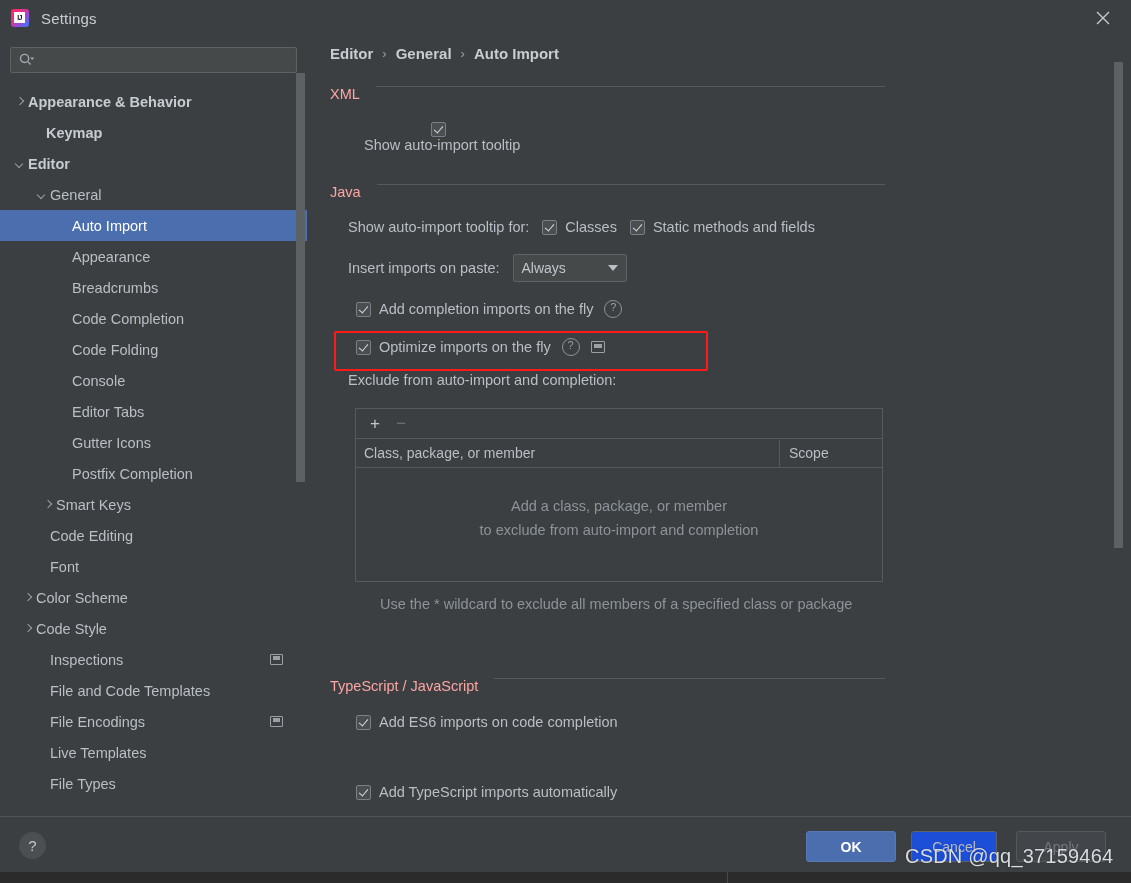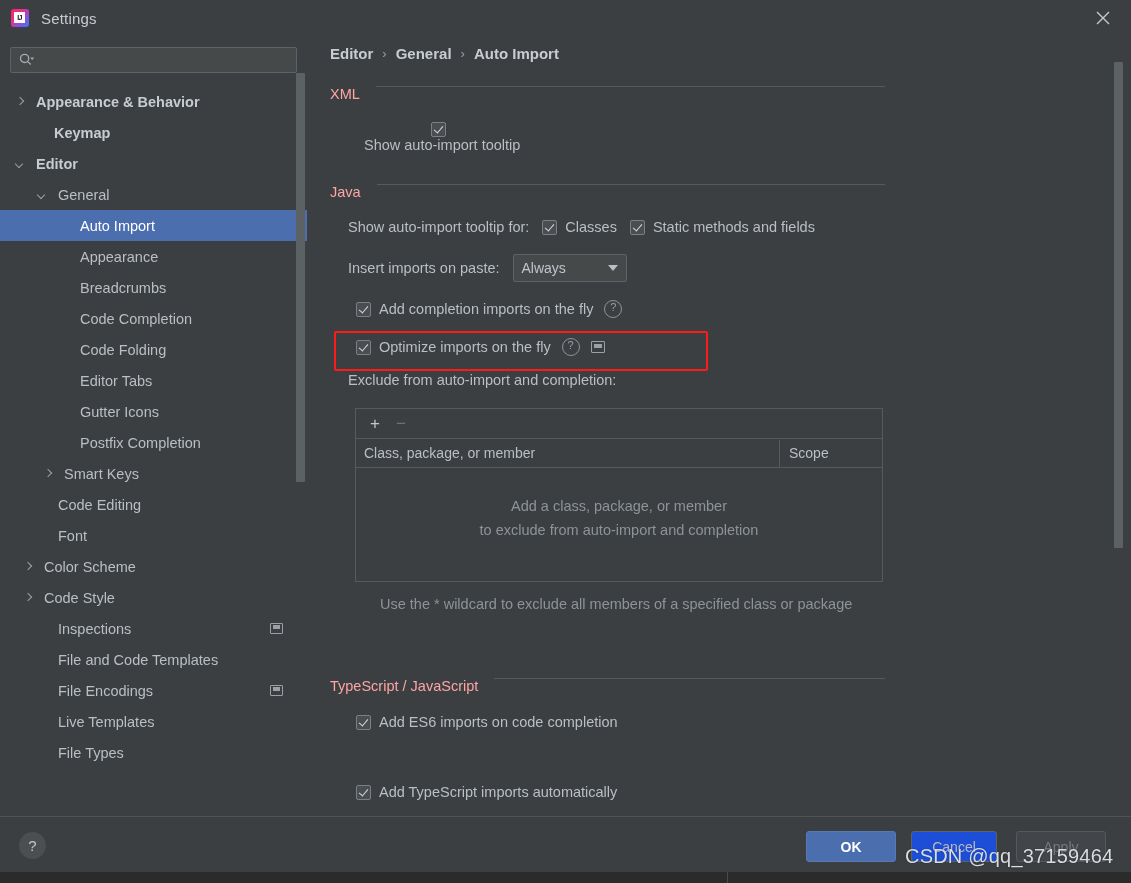--- a/index.html
+++ b/index.html
@@ -148,21 +148,21 @@
   }
   .tw.down::before {
     content: "";
     position: absolute;
     left: 2px; top: 4px;
     width: 5px; height: 5px;
     border-top: 1.6px solid #9aa0a6;
     border-right: 1.6px solid #9aa0a6;
     transform: rotate(135deg);
   }
-  .tree-item .lbl { margin-left: 8px; text-align: center; }
+  .tree-item .lbl { margin-left: 0; text-align: center; }
   .module-icon {
     position: absolute;
     right: 24px;
     top: 50%;
     margin-top: -6px;
     width: 13px; height: 11px;
     box-sizing: border-box;
     border: 1.4px solid #9aa0a6;
     border-radius: 1px;
   }
@@ -501,20 +501,24 @@
         <div class="tree-item" style="padding-left: 58px;">
           <span class="tw"></span>
           <span class="lbl">Code Completion</span>
         </div>
         <div class="tree-item" style="padding-left: 58px;">
           <span class="tw"></span>
           <span class="lbl">Code Folding</span>
         </div>
         <div class="tree-item" style="padding-left: 58px;">
           <span class="tw"></span>
+          <span class="lbl">Console</span>
+        </div>
+        <div class="tree-item" style="padding-left: 58px;">
+          <span class="tw"></span>
           <span class="lbl">Editor Tabs</span>
         </div>
         <div class="tree-item" style="padding-left: 58px;">
           <span class="tw"></span>
           <span class="lbl">Gutter Icons</span>
         </div>
         <div class="tree-item" style="padding-left: 58px;">
           <span class="tw"></span>
           <span class="lbl">Postfix Completion</span>
         </div>

